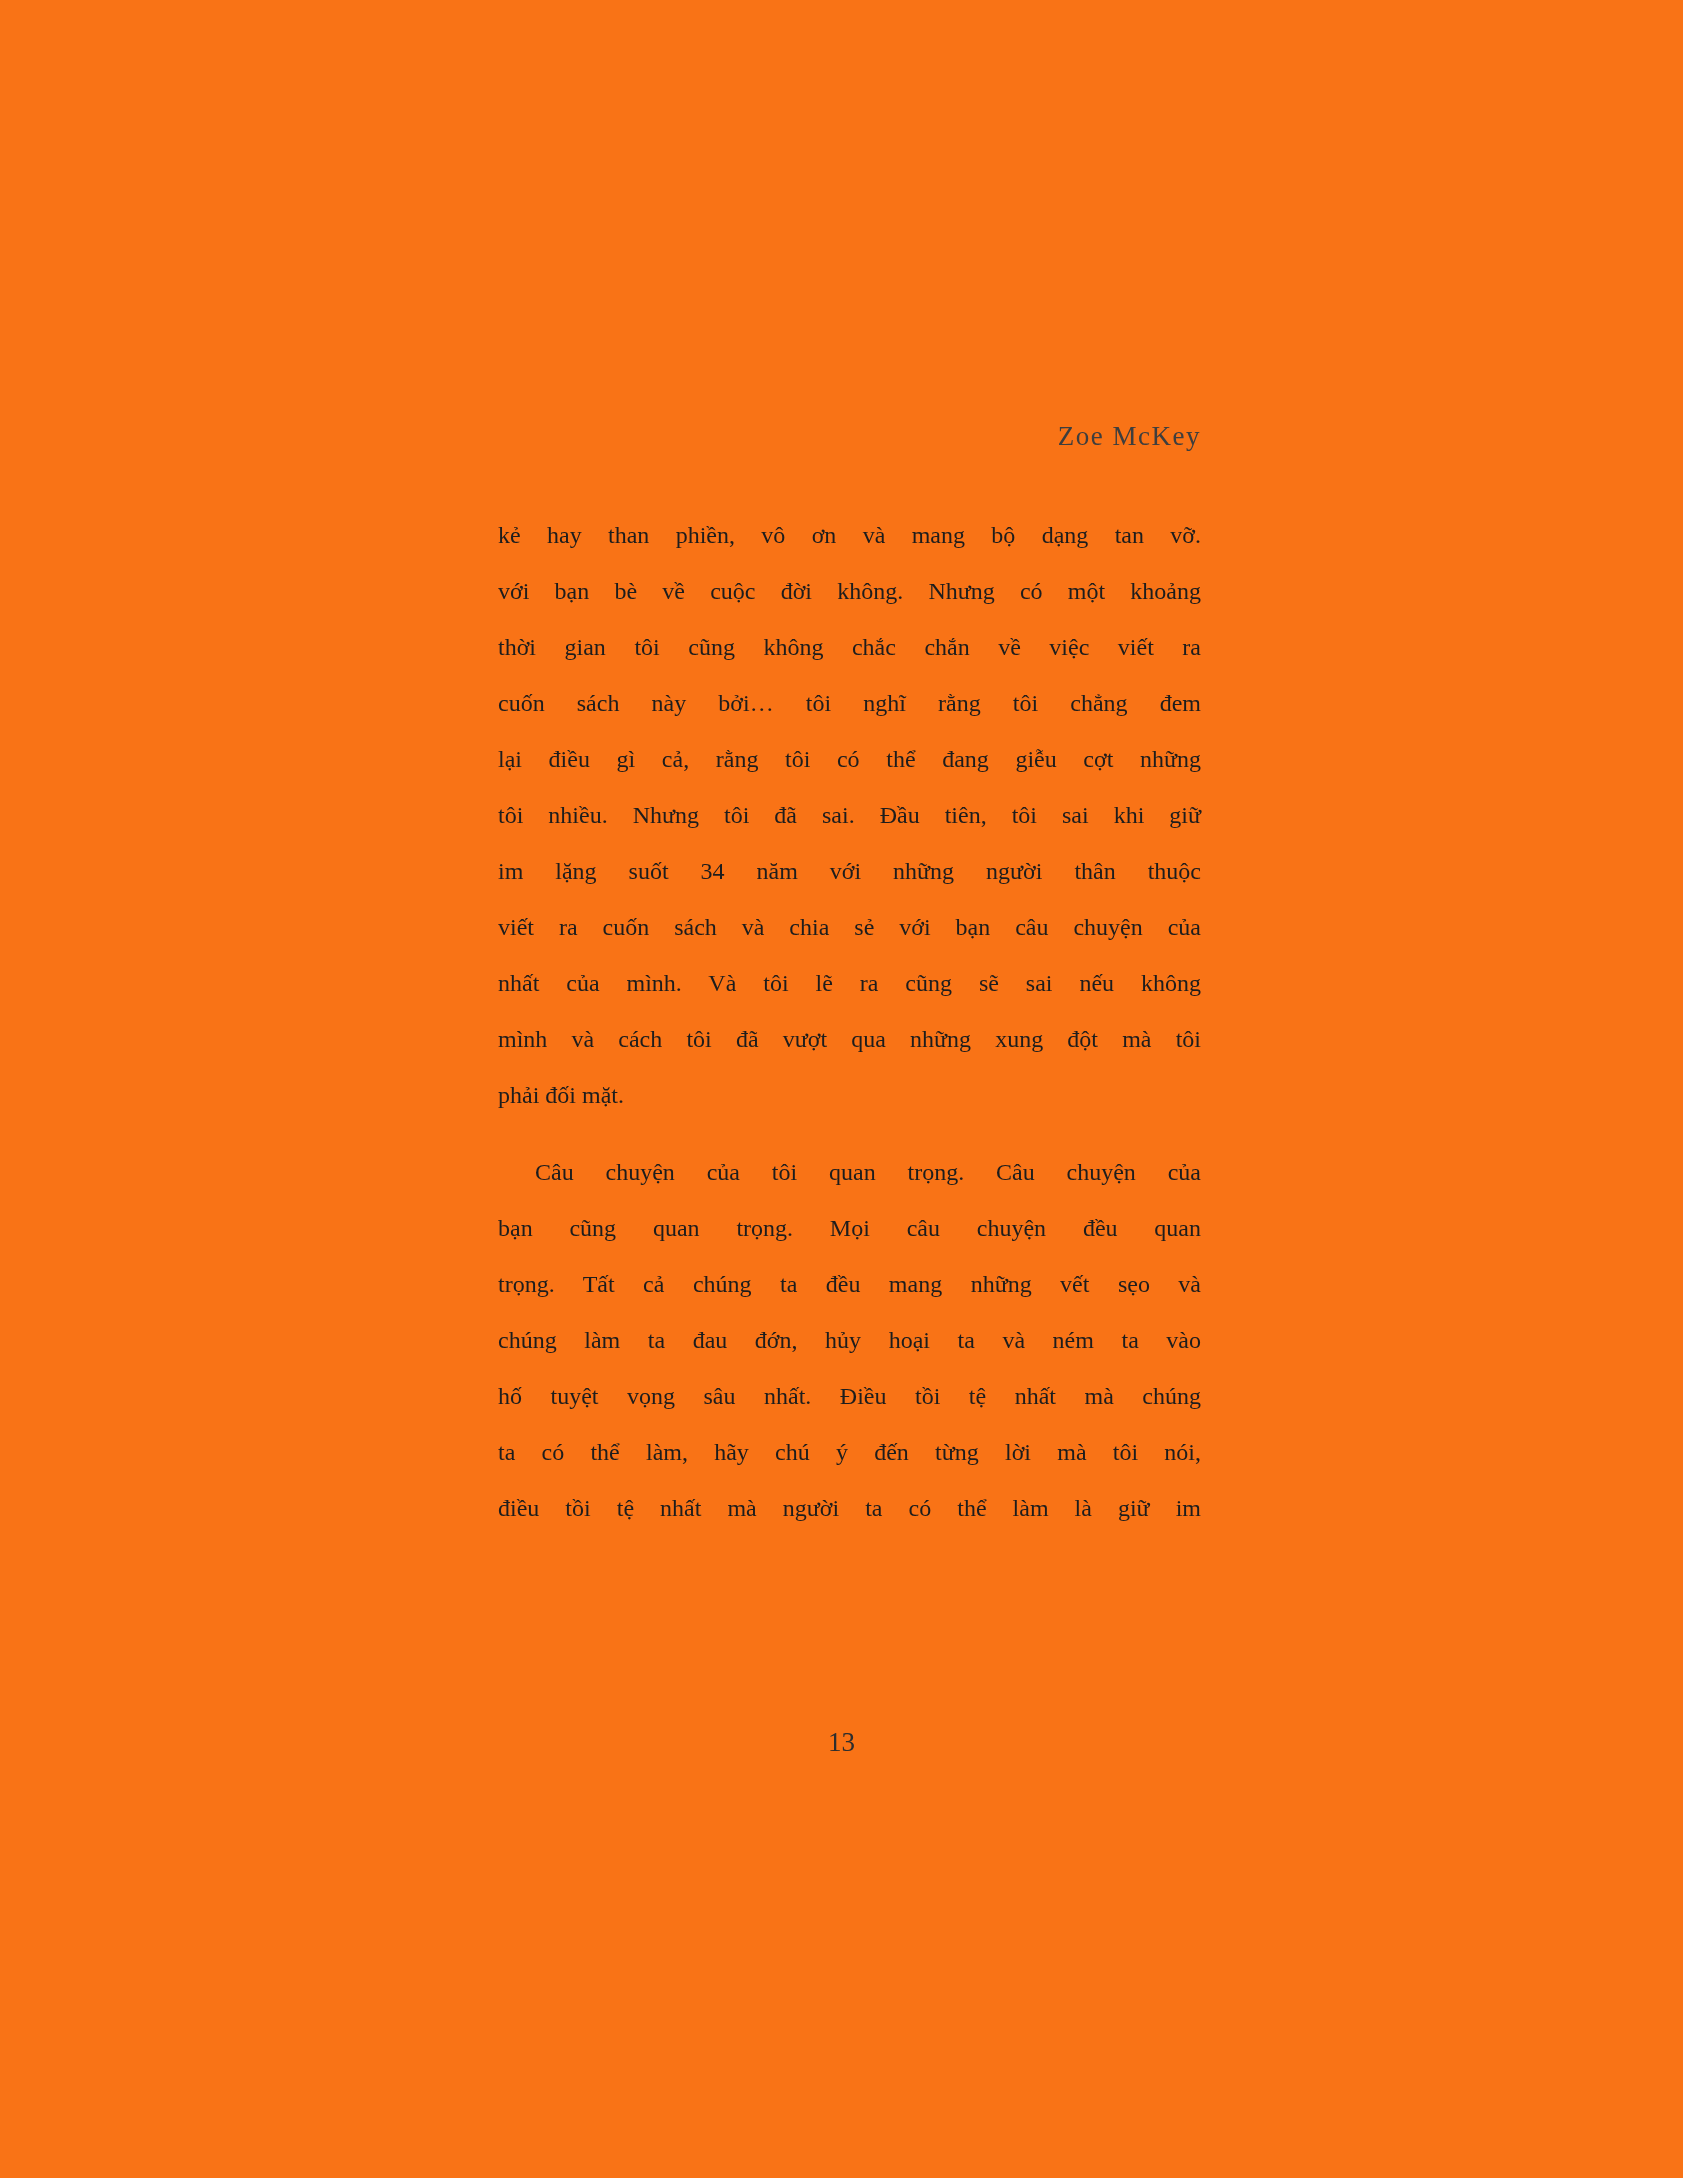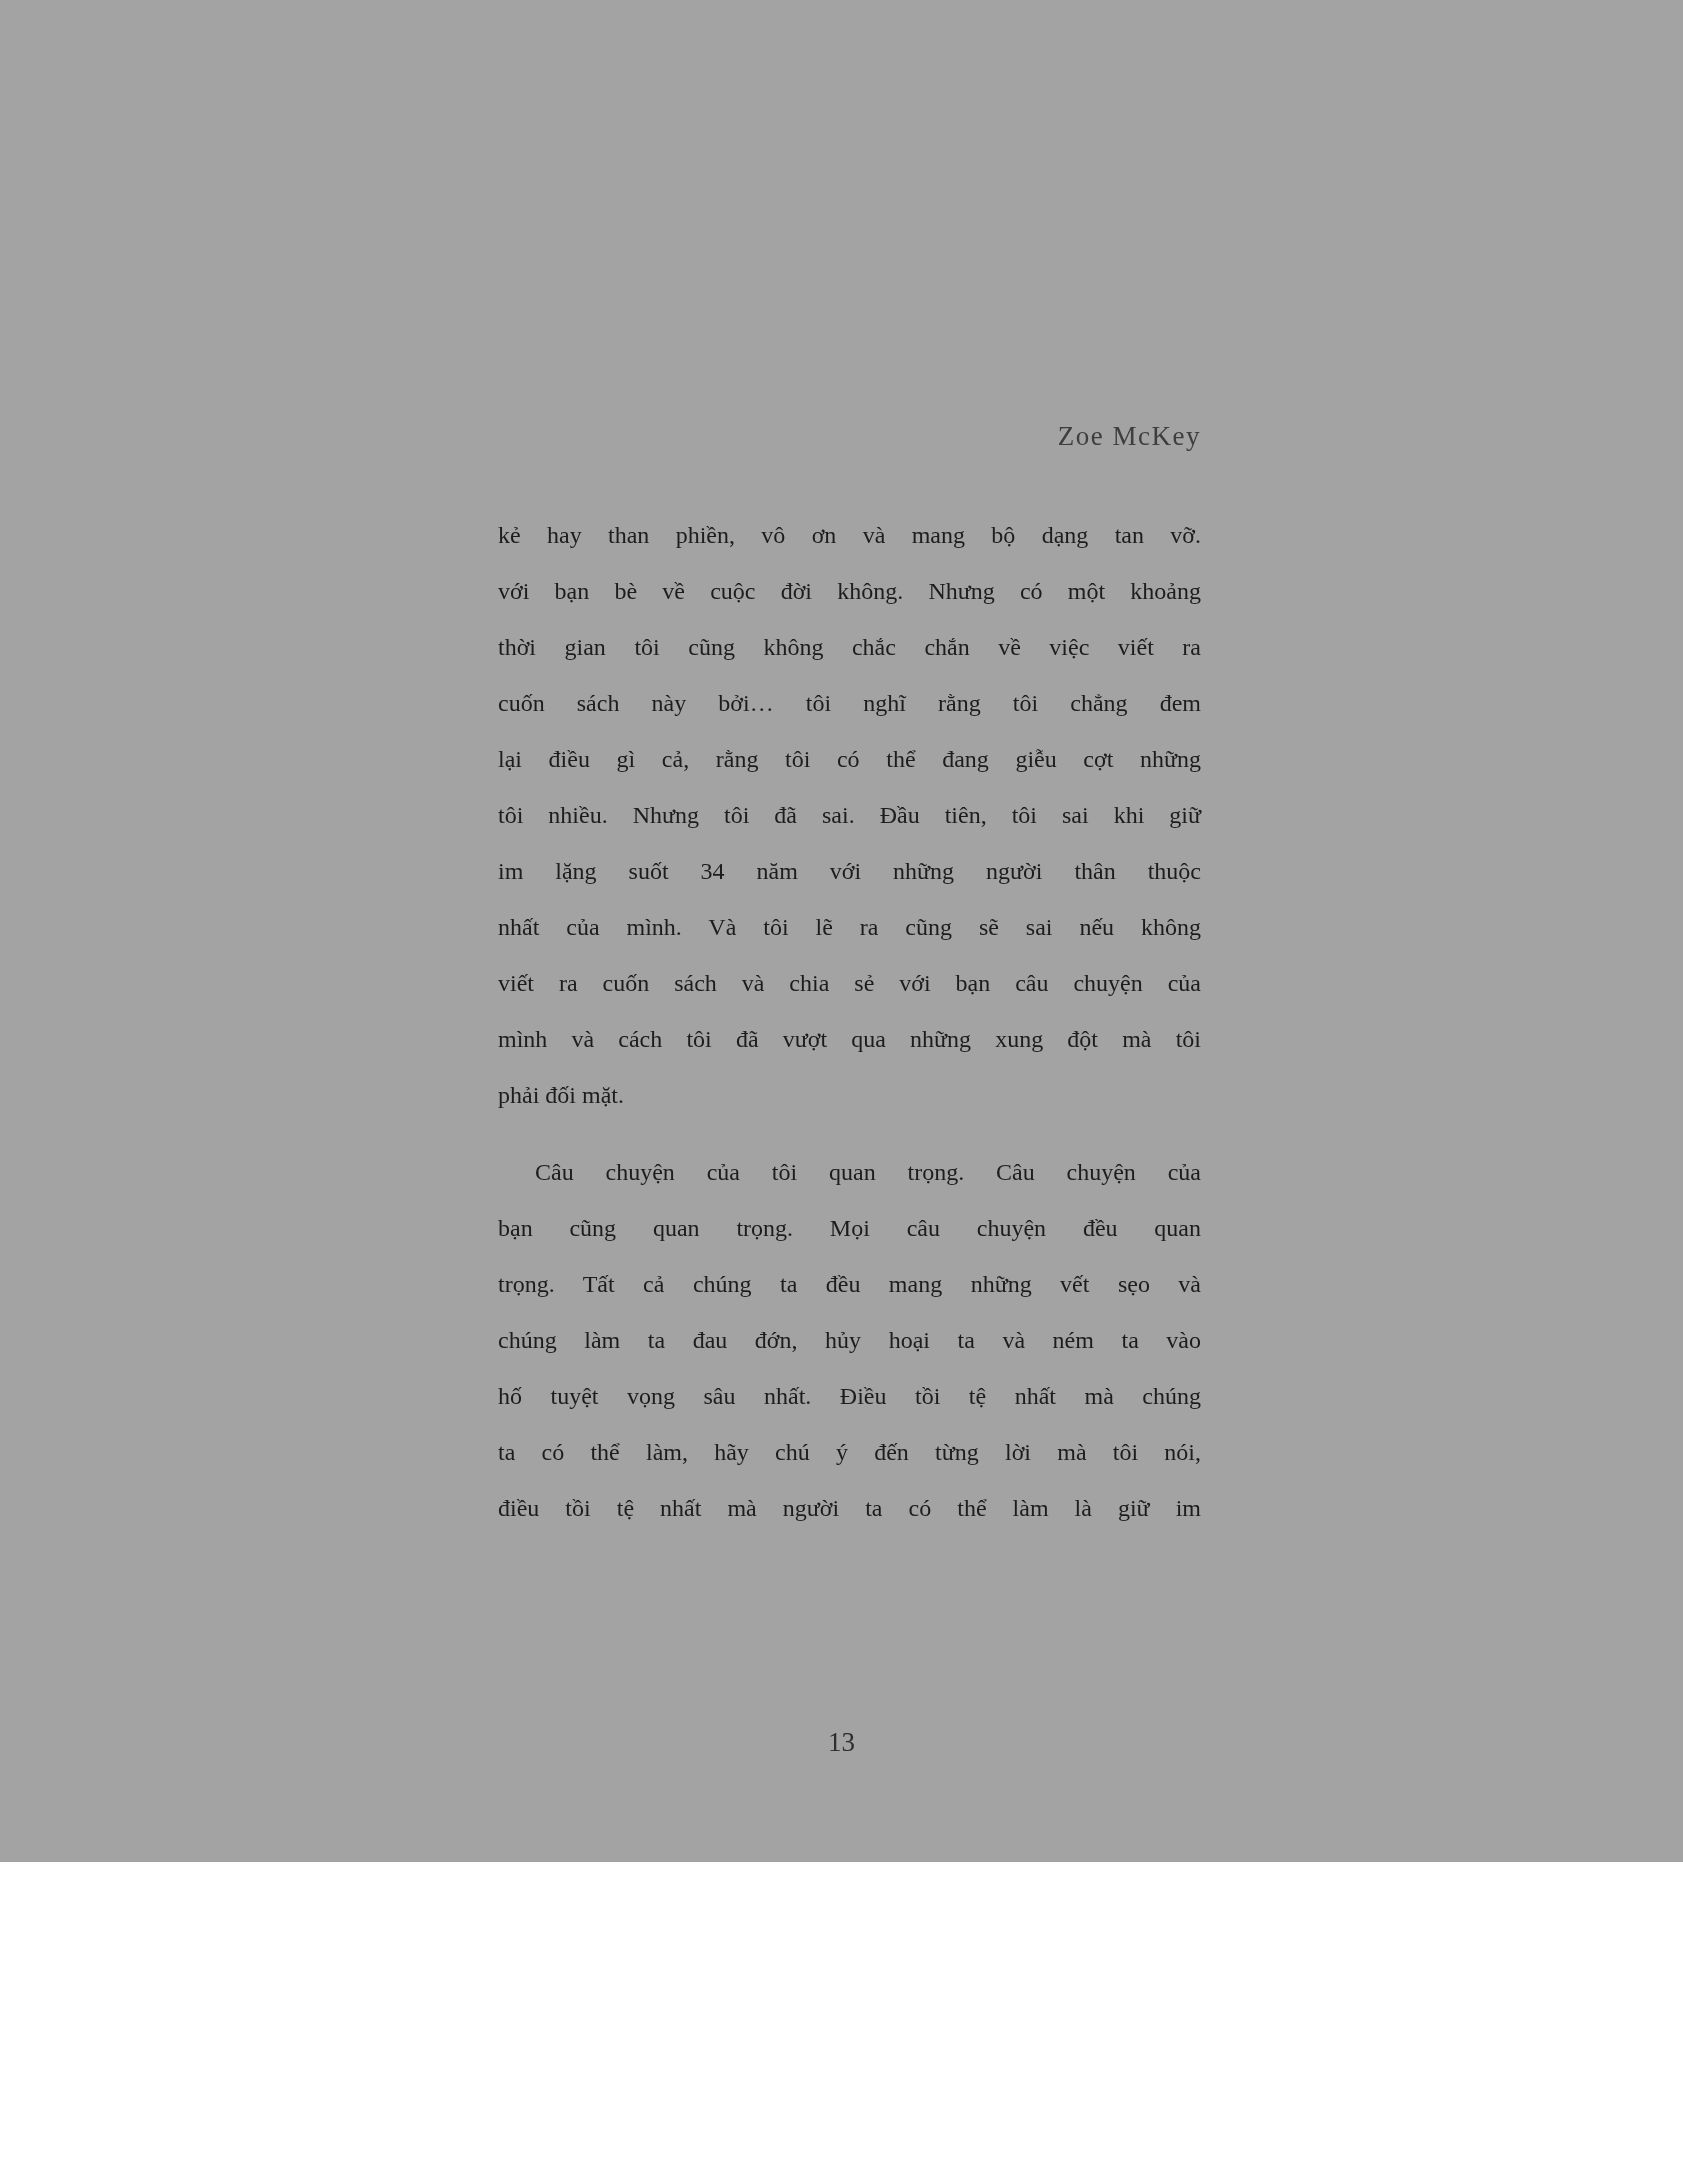--- a/index.html
+++ b/index.html
@@ -3,22 +3,22 @@
 <meta charset="utf-8">
 <style>
   html, body {
     margin: 0;
     padding: 0;
     background: #ffffff;
   }
   .page {
     position: relative;
     width: 1683px;
-    height: 1862px;
-    background: #a3a3a3;
+    height: 2178px;
+    background: #f97316;
     overflow: hidden;
     font-family: "Liberation Serif", "DejaVu Serif", serif;
   }
   .running-head {
     position: absolute;
     left: 498px;
     top: 420px;
     width: 703px;
     text-align: right;
     font-size: 27px;
@@ -67,22 +67,22 @@
   <div class="body-text">
 
     <div class="paragraph">
       <div class="line">kẻ hay than phiền, vô ơn và mang bộ dạng tan vỡ.</div>
       <div class="line">với bạn bè về cuộc đời không. Nhưng có một khoảng</div>
       <div class="line">thời gian tôi cũng không chắc chắn về việc viết ra</div>
       <div class="line">cuốn sách này bởi… tôi nghĩ rằng tôi chẳng đem</div>
       <div class="line">lại điều gì cả, rằng tôi có thể đang giễu cợt những</div>
       <div class="line">tôi nhiều. Nhưng tôi đã sai. Đầu tiên, tôi sai khi giữ</div>
       <div class="line">im lặng suốt 34 năm với những người thân thuộc</div>
+      <div class="line">viết ra cuốn sách và chia sẻ với bạn câu chuyện của</div>
       <div class="line">nhất của mình. Và tôi lẽ ra cũng sẽ sai nếu không</div>
-      <div class="line">viết ra cuốn sách và chia sẻ với bạn câu chuyện của</div>
       <div class="line">mình và cách tôi đã vượt qua những xung đột mà tôi</div>
       <div class="line flush-left">phải đối mặt.</div>
     </div>
 
     <div class="paragraph">
       <div class="line indented">Câu chuyện của tôi quan trọng. Câu chuyện của</div>
       <div class="line">bạn cũng quan trọng. Mọi câu chuyện đều quan</div>
       <div class="line">trọng. Tất cả chúng ta đều mang những vết sẹo và</div>
       <div class="line">chúng làm ta đau đớn, hủy hoại ta và ném ta vào</div>
       <div class="line">hố tuyệt vọng sâu nhất. Điều tồi tệ nhất mà chúng</div>

